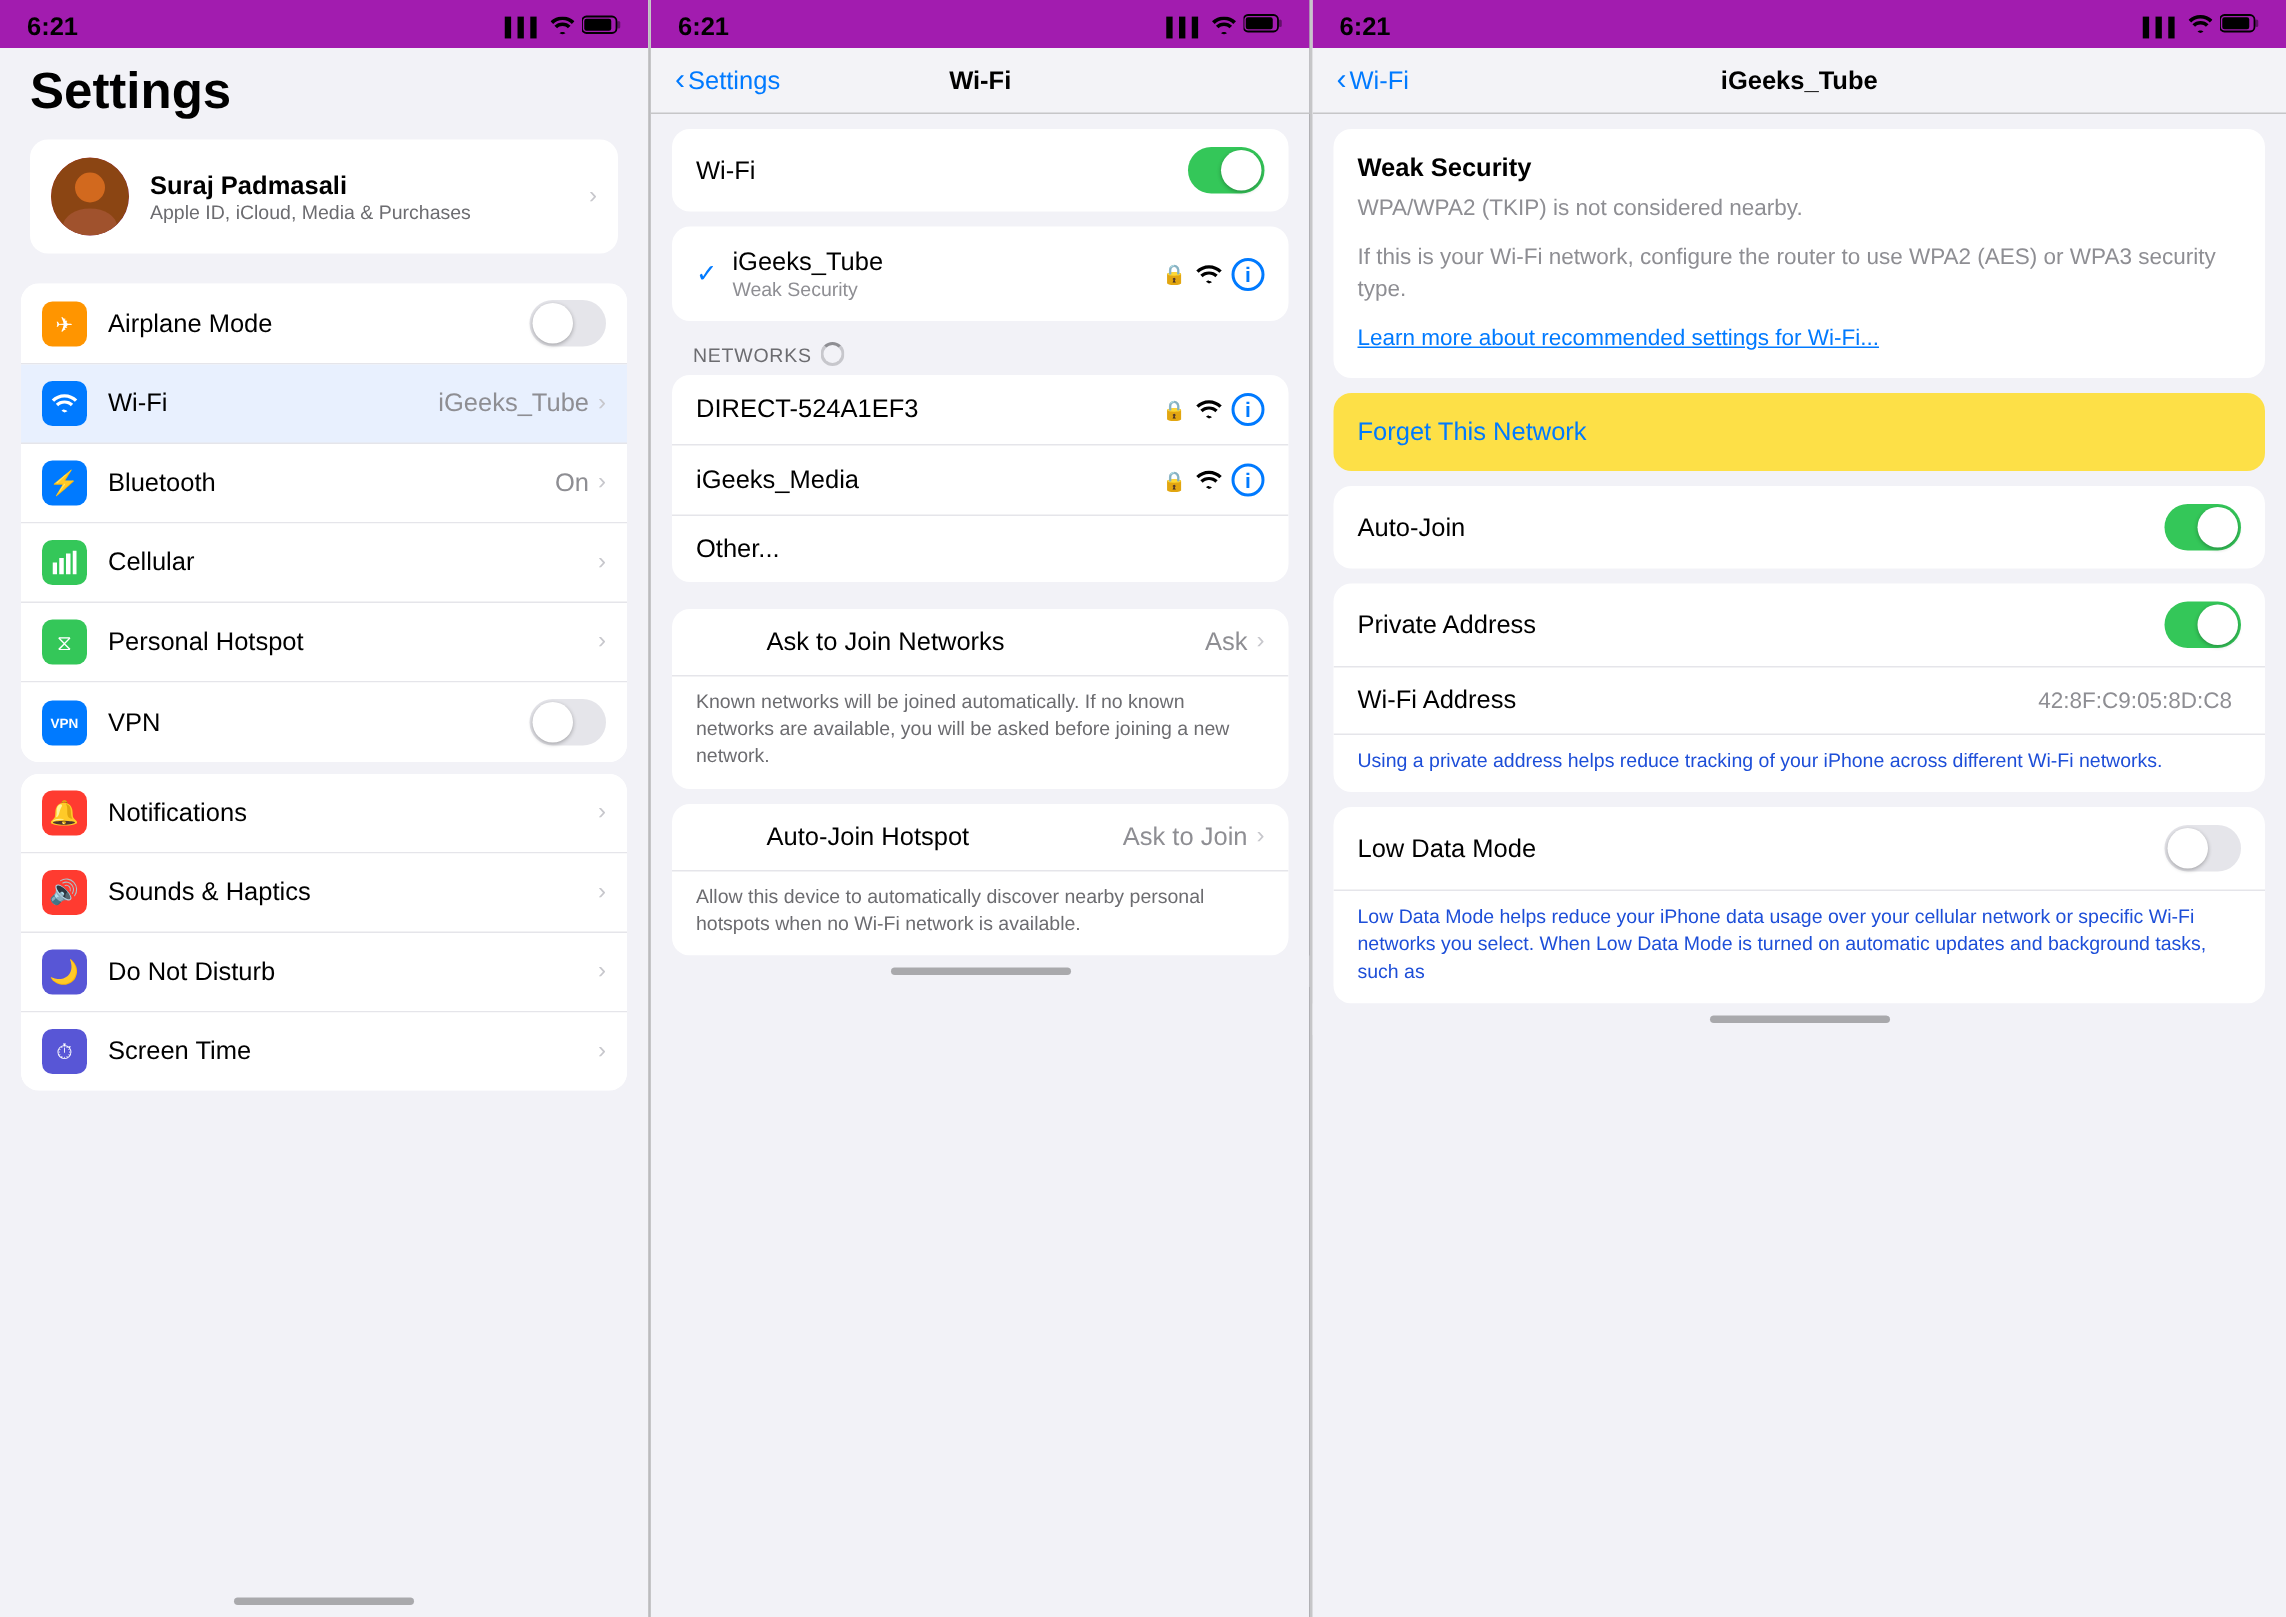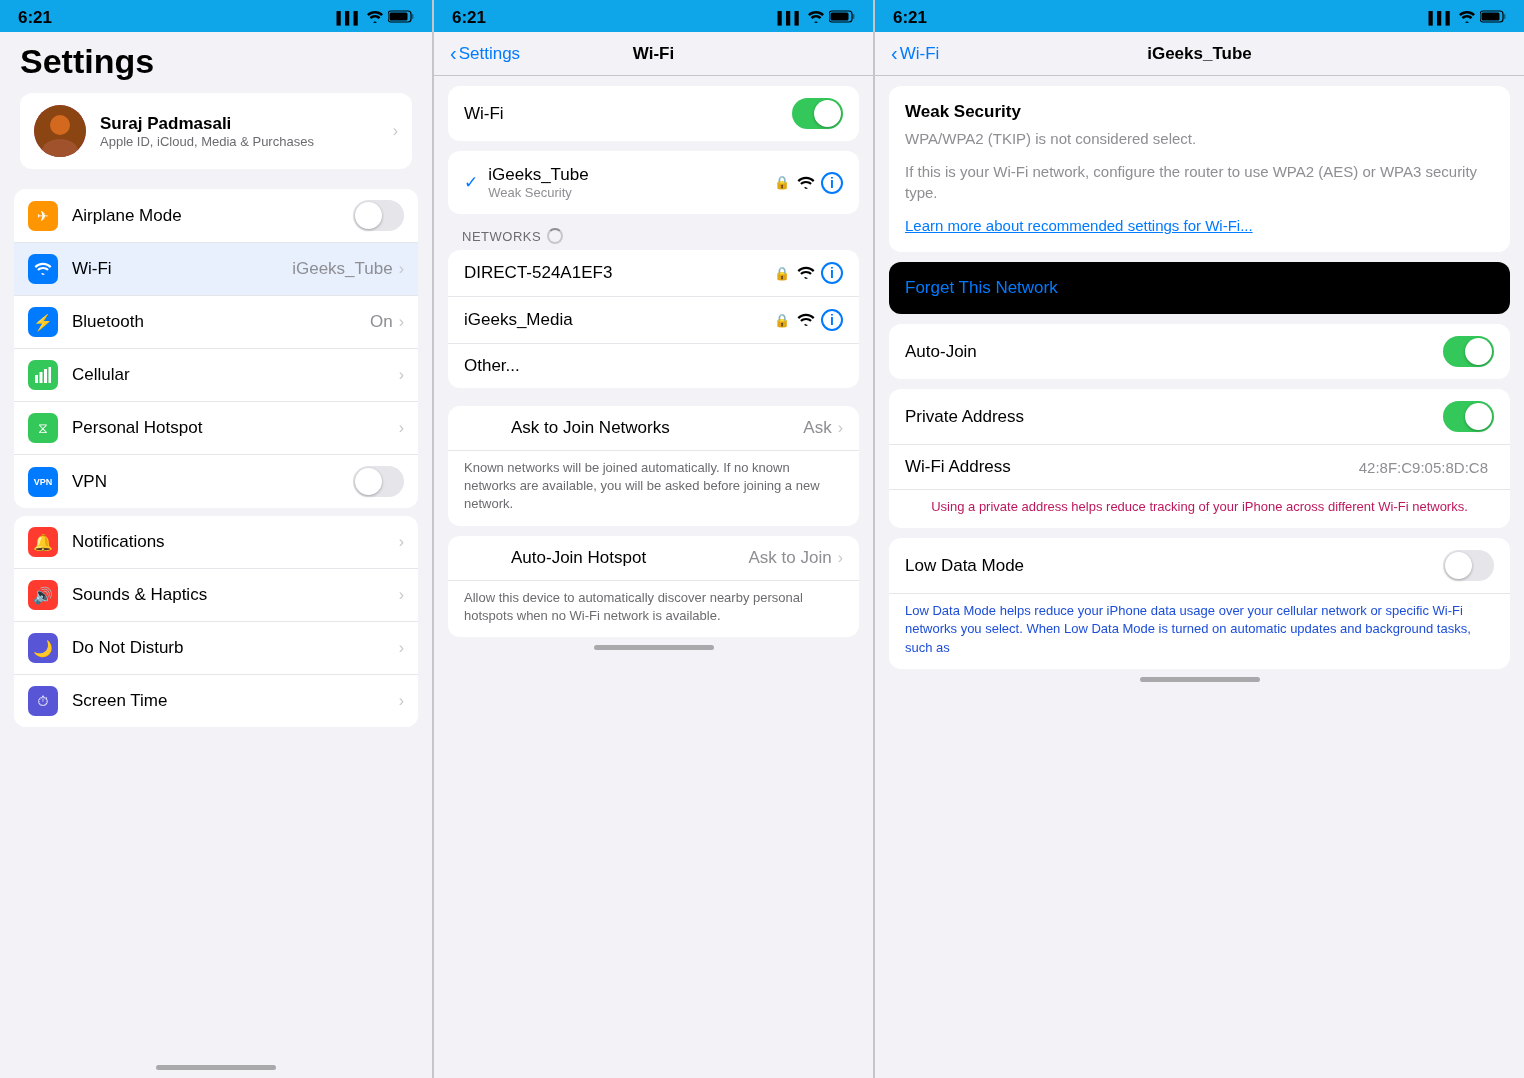--- a/index.html
+++ b/index.html
@@ -23,21 +23,21 @@
     }
 
     
     .status-bar {
       display: flex;
       justify-content: space-between;
       align-items: center;
       padding: 8px 18px 4px;
       background: transparent;
     }
-    .status-bar.light { background: #0ea5e9; }
+    .status-bar.light { background: #a21caf; }
     .status-time {
       font-size: 17px;
       font-weight: 600;
       color: #000;
     }
     .status-icons {
       display: flex;
       align-items: center;
       gap: 5px;
     }
@@ -279,21 +279,21 @@
       background: #fff;
       margin: 10px 14px 0;
       border-radius: 12px;
       padding: 16px;
     }
     .ws-title { font-size: 17px; font-weight: 600; color: #000; margin-bottom: 6px; }
     .ws-desc { font-size: 15px; color: #8e8e93; line-height: 1.4; margin-bottom: 12px; }
     .ws-learn-more { font-size: 15px; color: #007aff; line-height: 1.4; text-decoration: underline; }
 
     .forget-section {
-      background: #000000;
+      background: #fde047;
       margin: 10px 14px 0;
       border-radius: 12px;
       padding: 16px;
     }
     .forget-btn { font-size: 17px; color: #007aff; }
 
     .auto-join-section {
       background: #fff;
       margin: 10px 14px 0;
       border-radius: 12px;
@@ -311,23 +311,22 @@
 
     .address-section {
       background: #fff;
       margin: 10px 14px 0;
       border-radius: 12px;
       overflow: hidden;
     }
     .address-desc {
       padding: 8px 16px 12px;
       font-size: 13px;
-      color: #be185d;
+      color: #1d4ed8;
       line-height: 1.4;
-      text-align: center;
     }
 
     .low-data-section {
       background: #fff;
       margin: 10px 14px 0;
       border-radius: 12px;
       overflow: hidden;
     }
     .low-data-desc {
       padding: 8px 16px 12px;
@@ -646,21 +645,21 @@
   <div class="nav-bar">
     <div class="nav-back">
       <span style="font-size:20px; font-weight:300;">‹</span>
       <span>Wi-Fi</span>
     </div>
     <span class="nav-title">iGeeks_Tube</span>
   </div>
 
   <div class="weak-security-section">
     <div class="ws-title">Weak Security</div>
-    <div class="ws-desc">WPA/WPA2 (TKIP) is not considered select.</div>
+    <div class="ws-desc">WPA/WPA2 (TKIP) is not considered nearby.</div>
     <div class="ws-desc">If this is your Wi-Fi network, configure the router to use WPA2 (AES) or WPA3 security type.</div>
     <div class="ws-learn-more">Learn more about recommended settings for Wi-Fi...</div>
   </div>
 
   <div class="forget-section">
     <span class="forget-btn">Forget This Network</span>
   </div>
 
   <div class="auto-join-section">
     <div class="detail-row">

